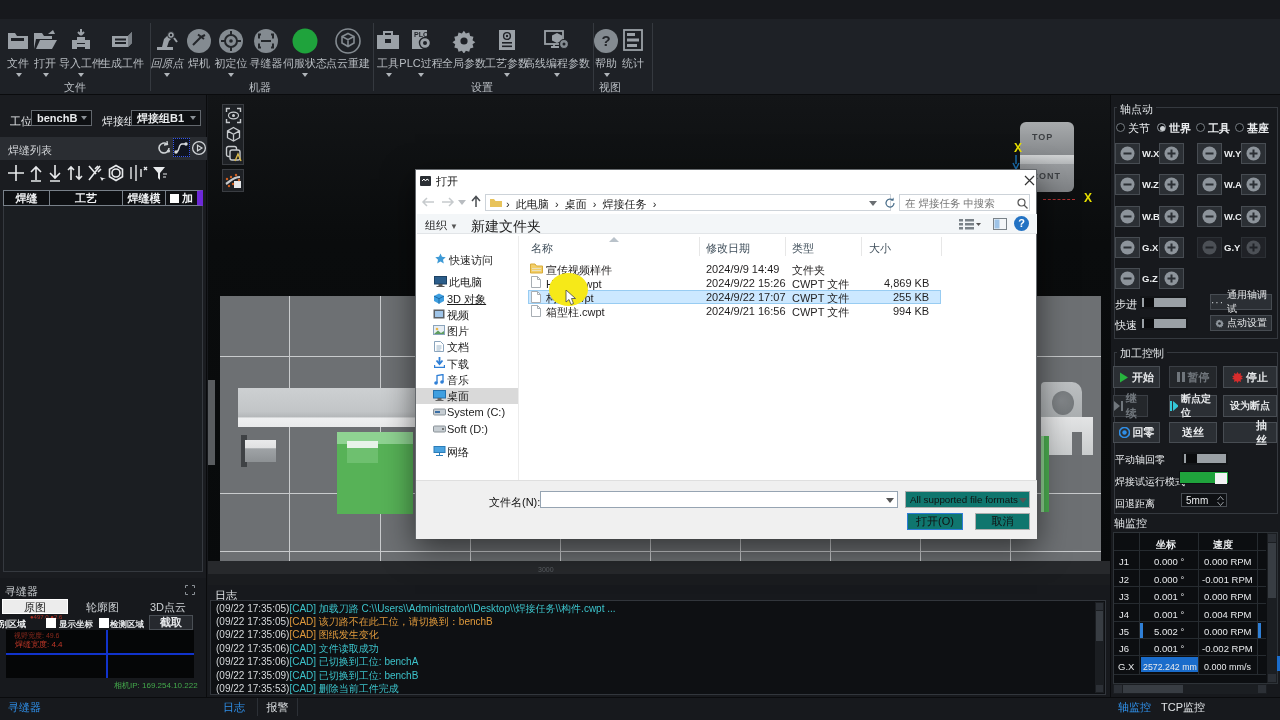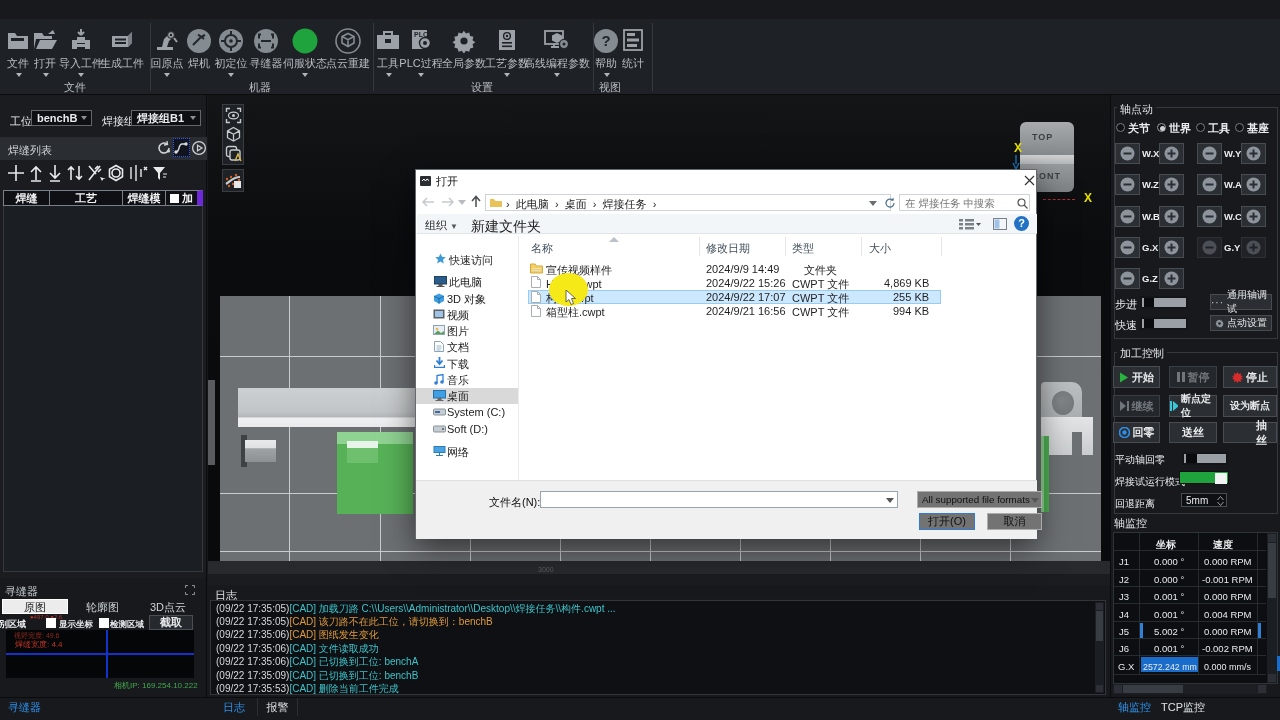--- a/index.html
+++ b/index.html
@@ -39,21 +39,21 @@
 .logline{position:absolute;font-size:10px;white-space:nowrap;}
 .logline .ts{color:#d7dadc;}
 .cyan{color:#3cc3cb;}
 .orange{color:#e09a3c;}
 
 #bottombar{left:0;top:697px;width:1280px;height:23px;background:#17191d;border-top:1px solid #0a0b0d;}
 .btab{position:absolute;top:0;height:18px;font-size:11px;line-height:18px;text-align:center;}
 
 #dialog{left:415px;top:169px;width:622px;height:370px;background:#fff;border:1px solid #666a6e;box-shadow:0 10px 30px rgba(0,0,0,0.55);}
 .dlg-gray{position:absolute;background:#f0f0f0;}
-.wbtn{position:absolute;background:#737373;border:1px solid #adadad;font-size:11px;color:#111;text-align:center;margin-left:12px;}
+.wbtn{position:absolute;background:#0f766e;border:1px solid #adadad;font-size:11px;color:#111;text-align:center;}
 .fcol{position:absolute;font-size:11px;color:#211f1f;white-space:nowrap;text-align:right;}
 </style></head>
 <body>
 <div id="root">
 
 
 <div class="abs" id="toolbar">
   <div class="tbsep" style="left:150px;"></div>
   <div class="tbsep" style="left:373px;"></div>
   <div class="tbsep" style="left:593px;"></div>
@@ -92,21 +92,21 @@
   </div>
   <div class="tbitem" style="left:98px;width:48px;">
     <svg class="tbicon" width="28" height="24" viewBox="0 0 28 24">
           <path d="M4 19 L20 19 L24 15 L24 4 L20 8 L4 8 Z" fill="#9ba1a7"></path>
           <path d="M20 8 L24 4 L24 15 L20 19 Z" fill="#787e84"></path>
           <rect x="7" y="10.5" width="11" height="2" fill="#1e2126"></rect>
           <rect x="7" y="14" width="11" height="2" fill="#1e2126"></rect>
         </svg>
     <div style="margin-top:4px;">生成工件</div>
   </div>
-  <div class="tbitem" style="left:146px;width:42px;">
+  <div class="tbitem" style="left:146px;width:42px;font-style:italic;">
     <svg class="tbicon" width="26" height="24" viewBox="0 0 26 24">
           <path d="M3 22 h16 v-3 h-16 z" fill="#9ba1a7"></path>
           <path d="M8 19 l2 -8 l6 -6 l4 3 l-5 5 l-2 6 z" fill="#9ba1a7"></path>
           <circle cx="17" cy="7" r="3.4" fill="#9ba1a7" stroke="#1e2126" stroke-width="1"></circle>
           <circle cx="17" cy="7" r="1.2" fill="#1e2126"></circle>
           <path d="M20 10 l3 4" stroke="#9ba1a7" stroke-width="2"></path>
         </svg>
     <div style="margin-top:4px;">回原点</div>
         <div class="caret" style="left:18px;top:45px;"></div>
   </div>
@@ -363,21 +363,21 @@
     </div>
   </div>
 </div>
 
 <div class="abs" id="rpanel">
 
   <div class="abs" style="left:3px;top:12px;width:164px;height:232px;border:1px solid #35393f;"></div>
   <div class="grouplab" style="left:6px;top:7px;background:#17191d;padding:0 3px;">轴点动</div>
 
   <div class="abs" style="left:5px;top:28px;width:9px;height:9px;border:1px solid #777d83;border-radius:50%;background:#0e1013;"></div>
-  <div class="tx" style="left:17px;top:26px;font-size:11px;color:#eceef0;font-weight:bold;">关节</div>
+  <div class="tx" style="left:17px;top:26px;font-size:11px;color:#eceef0;font-weight:normal;">关节</div>
   <div class="abs" style="left:46px;top:28px;width:9px;height:9px;border:1px solid #9aa0a6;border-radius:50%;background:#0e1013;">
         <div style="position:absolute;left:2px;top:2px;width:5px;height:5px;border-radius:50%;background:#cdd1d4;"></div>
       </div>
   <div class="tx" style="left:58px;top:26px;font-size:11px;color:#eceef0;font-weight:bold;">世界</div>
   <div class="abs" style="left:85px;top:28px;width:9px;height:9px;border:1px solid #777d83;border-radius:50%;background:#0e1013;"></div>
   <div class="tx" style="left:97px;top:26px;font-size:11px;color:#eceef0;font-weight:bold;">工具</div>
   <div class="abs" style="left:124px;top:28px;width:9px;height:9px;border:1px solid #777d83;border-radius:50%;background:#0e1013;"></div>
   <div class="tx" style="left:136px;top:26px;font-size:11px;color:#eceef0;font-weight:bold;">基座</div>
   <div id="jogrows">
     <div class="jogbtn" style="left:4px;top:48px;">
@@ -527,21 +527,21 @@
   <div class="rbtn" style="left:2px;top:271px;width:47px;height:22px;font-weight:bold;"><svg width="10" height="11">
           <path d="M1 0.5 L9 5.5 L1 10.5 Z" fill="#27b43e"></path>
         </svg>开始</div>
   <div class="rbtn dim" style="left:58px;top:271px;width:48px;height:22px;font-weight:bold;"><svg width="8" height="10">
           <rect x="0" y="0" width="3" height="10" fill="#70767c"></rect>
           <rect x="5" y="0" width="3" height="10" fill="#70767c"></rect>
         </svg>暂停</div>
   <div class="rbtn" style="left:112px;top:271px;width:54px;height:22px;font-weight:bold;"><svg width="11" height="11" viewBox="0 0 11 11">
           <path d="M5.5 0 L6.8 2 L9 1 L8.6 3.4 L11 4 L9.3 5.5 L11 7 L8.6 7.6 L9 10 L6.8 9 L5.5 11 L4.2 9 L2 10 L2.4 7.6 L0 7 L1.7 5.5 L0 4 L2.4 3.4 L2 1 L4.2 2 Z" fill="#d82c2c"></path>
         </svg>停止</div>
-  <div class="rbtn dim" style="left:2px;top:300px;width:47px;height:22px;font-weight:bold;"><svg width="9" height="10">
+  <div class="rbtn dim" style="left:2px;top:300px;width:35px;height:22px;font-weight:bold;"><svg width="9" height="10">
           <path d="M0 0 L6 5 L0 10 Z" fill="#70767c"></path>
           <rect x="7" y="0" width="2" height="10" fill="#70767c"></rect>
         </svg>继续</div>
   <div class="rbtn" style="left:58px;top:300px;width:48px;height:22px;font-weight:bold;font-size:10px;"><svg width="9" height="10">
           <rect x="0" y="0" width="2" height="10" fill="#35c8d8"></rect>
           <path d="M3 0 L9 5 L3 10 Z" fill="#35c8d8"></path>
         </svg>断点定位</div>
   <div class="rbtn" style="left:112px;top:300px;width:54px;height:22px;font-weight:bold;font-size:10px;">设为断点</div>
   <div class="rbtn" style="left:2px;top:327px;width:47px;height:21px;font-weight:bold;"><svg width="11" height="11">
           <circle cx="5.5" cy="5.5" r="5" fill="none" stroke="#2f8fe8" stroke-width="1.6"></circle>
@@ -733,21 +733,21 @@
     <svg class="abs" style="left:18px;top:106px;" width="13" height="11">
           <rect x="0.5" y="0.5" width="12" height="7.5" fill="#2b5d8a" stroke="#1d4264"></rect>
           <rect x="4.5" y="8" width="4" height="2" fill="#555"></rect>
           <rect x="2.5" y="10" width="8" height="1" fill="#555"></rect>
         </svg>
     <div class="tx" style="left:33px;top:105px;">此电脑</div>
     <svg class="abs" style="left:17px;top:123px;" width="12" height="11">
           <path d="M6 0.5 l5 2.6 v5 l-5 2.6 l-5 -2.6 v-5 z" fill="#3f9fe0"></path>
           <path d="M1 3.1 l5 2.6 l5-2.6 M6 5.7 V10.7" stroke="#1c6ca8" fill="none"></path>
         </svg>
-    <div class="tx" style="left:31px;top:122px;">3D 对象</div>
+    <div class="tx" style="left:31px;top:122px;text-decoration:underline;">3D 对象</div>
     <svg class="abs" style="left:17px;top:139px;" width="12" height="10">
           <rect x="0.5" y="0.5" width="11" height="9" fill="#5a5f64"></rect>
           <rect x="2" y="2" width="8" height="6" fill="#9fc4e8"></rect>
         </svg>
     <div class="tx" style="left:31px;top:138px;">视频</div>
     <svg class="abs" style="left:17px;top:155px;" width="12" height="10">
           <rect x="0.5" y="0.5" width="11" height="9" fill="#e8eef4" stroke="#8aa4bc"></rect>
           <circle cx="4" cy="4" r="1.3" fill="#e8b64c"></circle>
           <path d="M1 9 l4 -3.5 l3 2.5 l3 -2 v3 z" fill="#5f9e60"></path>
         </svg>
@@ -794,21 +794,21 @@
   <div class="abs" style="left:102px;top:66px;width:1px;height:244px;background:#ececec;"></div>
 
   <div id="drows">
     <svg class="abs" style="left:114px;top:93px;" width="13" height="11">
           <path d="M0.5 1 h4.5 l1.5 2 h6 v7 h-12 z" fill="#f3cf68" stroke="#d8ab3a"></path>
           <rect x="2" y="5" width="9" height="1" fill="#e8e0c0"></rect>
           <rect x="2" y="7" width="9" height="1" fill="#e8e0c0"></rect>
         </svg>
     <div class="fcol" style="left:130px;top:93px;">宣传视频样件</div>
     <div class="fcol" style="left:290px;top:93px;">2024/9/9 14:49</div>
-    <div class="fcol" style="left:388px;top:93px;">文件夹</div>
+    <div class="fcol" style="left:376px;top:93px;">文件夹</div>
     <svg class="abs" style="left:115px;top:106px;" width="10" height="12">
           <path d="M0.5 0.5 h6 l3 3 v8 h-9 z" fill="#fff" stroke="#a8aeb4"></path>
           <path d="M6.5 0.5 v3 h3" fill="none" stroke="#a8aeb4"></path>
         </svg>
     <div class="fcol" style="left:130px;top:107px;">H型钢.cwpt</div>
     <div class="fcol" style="left:290px;top:107px;">2024/9/22 15:26</div>
     <div class="fcol" style="left:376px;top:107px;">CWPT 文件</div>
     <div class="fcol" style="left:468px;top:107px;">4,869 KB</div>
     <div class="abs" style="left:112px;top:120px;width:413px;height:14px;background:#cce8ff;border:1px solid #98ccf2;"></div>
     <svg class="abs" style="left:115px;top:121px;" width="10" height="12">

